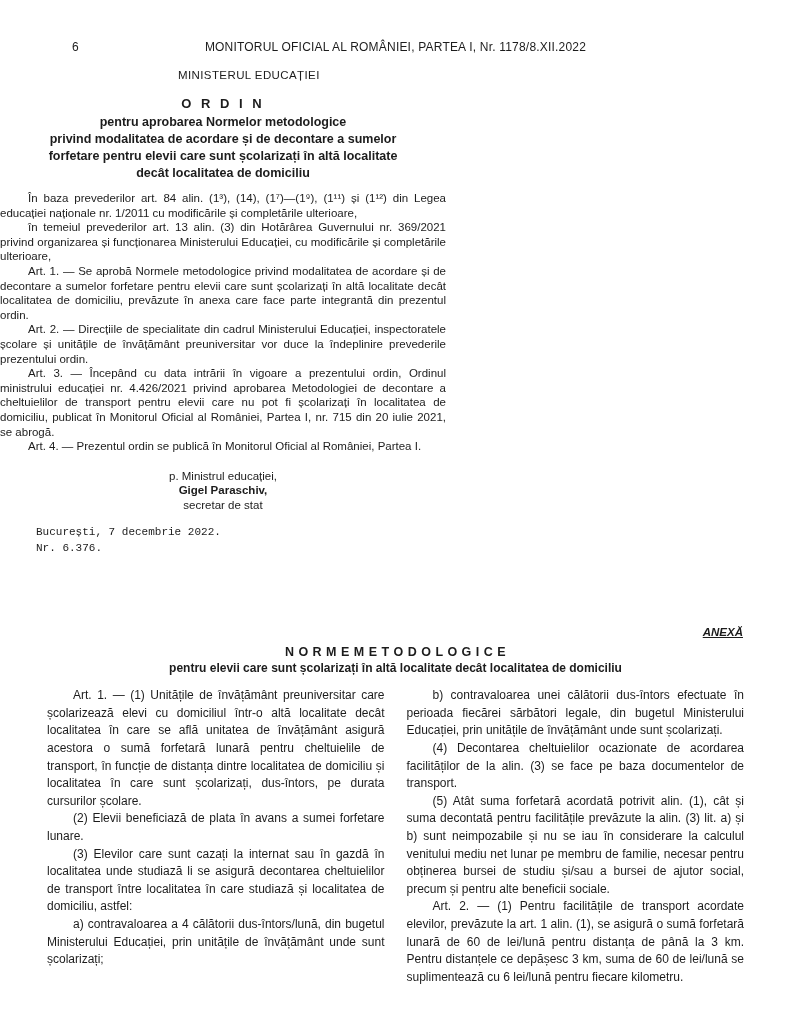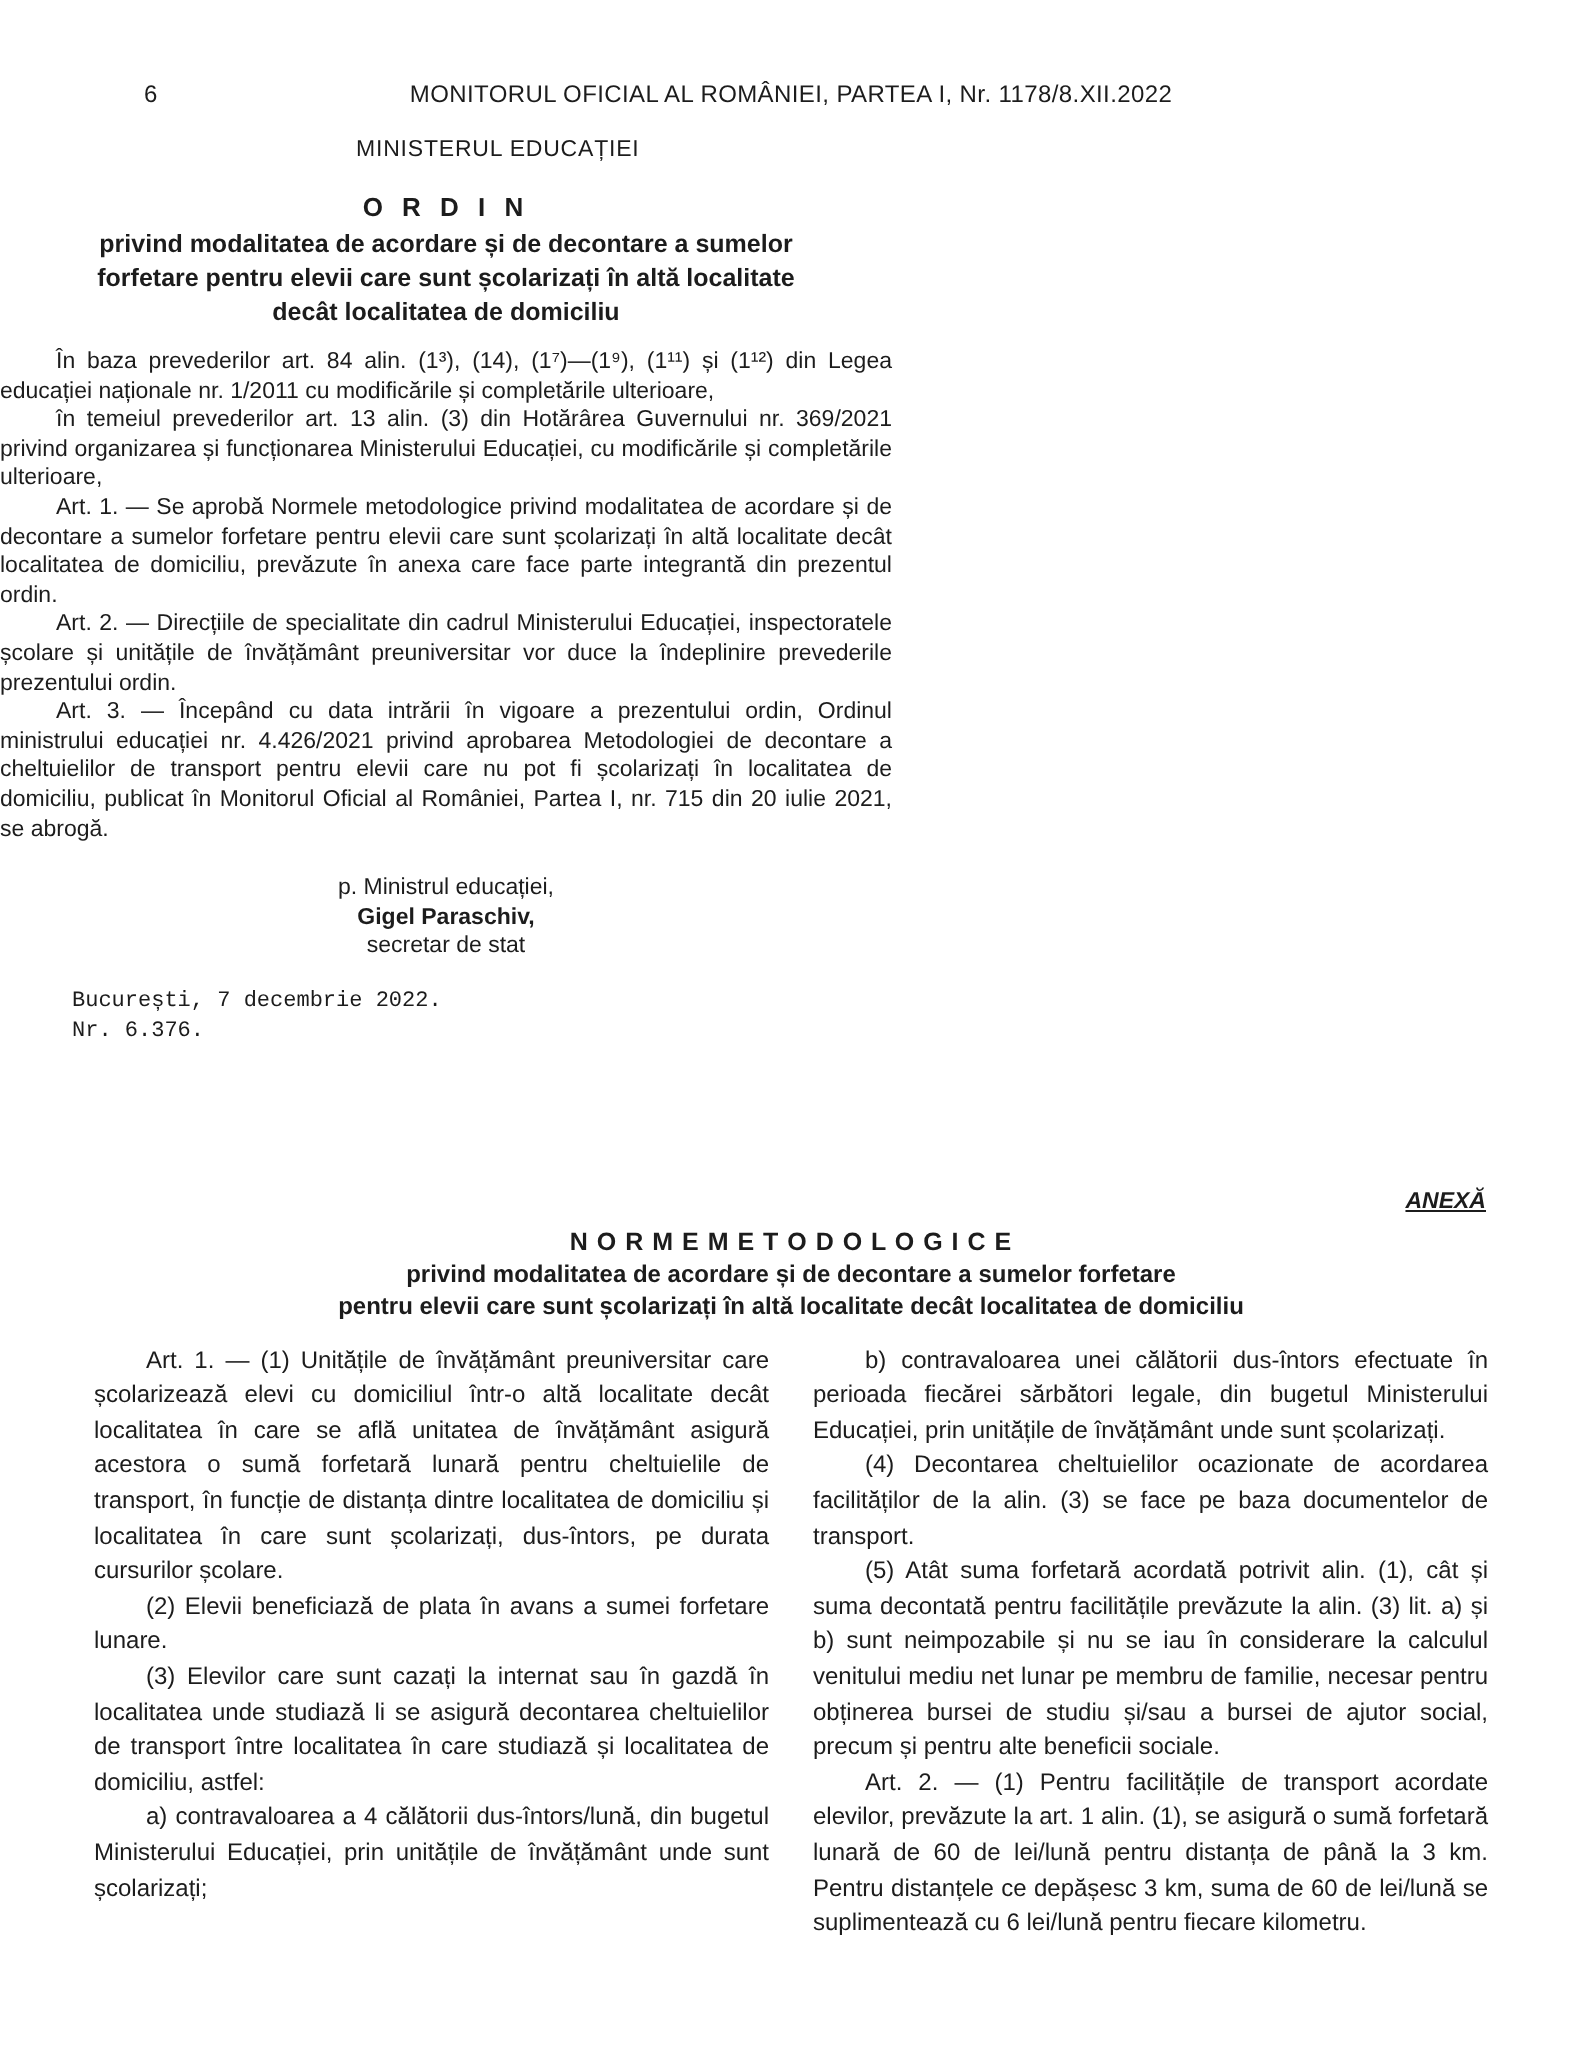--- a/index.html
+++ b/index.html
@@ -45,51 +45,52 @@
     <span class="page-num">6</span>
     <span>MONITORUL OFICIAL AL ROMÂNIEI, PARTEA I, Nr. 1178/8.XII.2022</span>
   </div>
 
   <div class="ministry">MINISTERUL EDUCAȚIEI</div>
 
   <div class="ordin-col">
     <div class="ordin-title">O R D I N</div>
 
     <div class="ordin-subtitle">
+      <div>pentru aprobarea Normelor metodologice</div>
       <div>privind modalitatea de acordare și de decontare a sumelor</div>
       <div>forfetare pentru elevii care sunt școlarizați în altă localitate</div>
       <div>decât localitatea de domiciliu</div>
     </div>
 
     <div class="ordin-body">
       <p>În baza prevederilor art. 84 alin. (1³), (14), (1⁷)—(1⁹), (1¹¹) și (1¹²) din Legea educației naționale nr. 1/2011 cu modificările și completările ulterioare,</p>
       <p>în temeiul prevederilor art. 13 alin. (3) din Hotărârea Guvernului nr. 369/2021 privind organizarea și funcționarea Ministerului Educației, cu modificările și completările ulterioare,</p>
       <p>Art. 1. — Se aprobă Normele metodologice privind modalitatea de acordare și de decontare a sumelor forfetare pentru elevii care sunt școlarizați în altă localitate decât localitatea de domiciliu, prevăzute în anexa care face parte integrantă din prezentul ordin.</p>
       <p>Art. 2. — Direcțiile de specialitate din cadrul Ministerului Educației, inspectoratele școlare și unitățile de învățământ preuniversitar vor duce la îndeplinire prevederile prezentului ordin.</p>
       <p>Art. 3. — Începând cu data intrării în vigoare a prezentului ordin, Ordinul ministrului educației nr. 4.426/2021 privind aprobarea Metodologiei de decontare a cheltuielilor de transport pentru elevii care nu pot fi școlarizați în localitatea de domiciliu, publicat în Monitorul Oficial al României, Partea I, nr. 715 din 20 iulie 2021, se abrogă.</p>
+      <p>Art. 4. — Prezentul ordin se publică în Monitorul Oficial al României, Partea I.</p>
     </div>
 
     <div class="signature">
       <div>p. Ministrul educației,</div>
       <div class="bold">Gigel Paraschiv,</div>
       <div>secretar de stat</div>
     </div>
 
     <div class="place-date">
       <div>București, 7 decembrie 2022.</div>
       <div>Nr. 6.376.</div>
     </div>
   </div>
 
   <div class="annex-label"><span>ANEXĂ</span></div>
 
   <div class="annex-title">N O R M E   M E T O D O L O G I C E</div>
 
   <div class="annex-subtitle">
-    <div>privind modalitatea de acordare și de decontare a sumelor forfetare</div>
     <div>pentru elevii care sunt școlarizați în altă localitate decât localitatea de domiciliu</div>
   </div>
 
   <div class="columns">
     <div class="col">
       <p>Art. 1. — (1) Unitățile de învățământ preuniversitar care școlarizează elevi cu domiciliul într-o altă localitate decât localitatea în care se află unitatea de învățământ asigură acestora o sumă forfetară lunară pentru cheltuielile de transport, în funcție de distanța dintre localitatea de domiciliu și localitatea în care sunt școlarizați, dus-întors, pe durata cursurilor școlare.</p>
       <p>(2) Elevii beneficiază de plata în avans a sumei forfetare lunare.</p>
       <p>(3) Elevilor care sunt cazați la internat sau în gazdă în localitatea unde studiază li se asigură decontarea cheltuielilor de transport între localitatea în care studiază și localitatea de domiciliu, astfel:</p>
       <p>a) contravaloarea a 4 călătorii dus-întors/lună, din bugetul Ministerului Educației, prin unitățile de învățământ unde sunt școlarizați;</p>
     </div>

